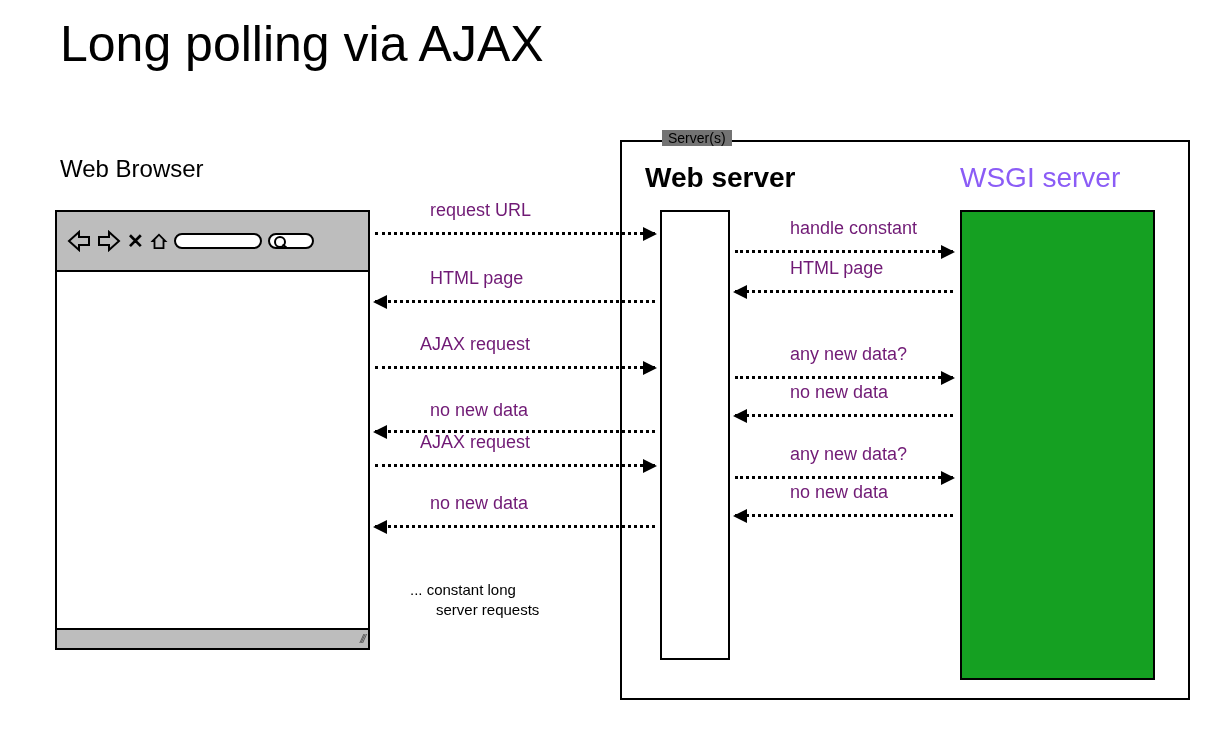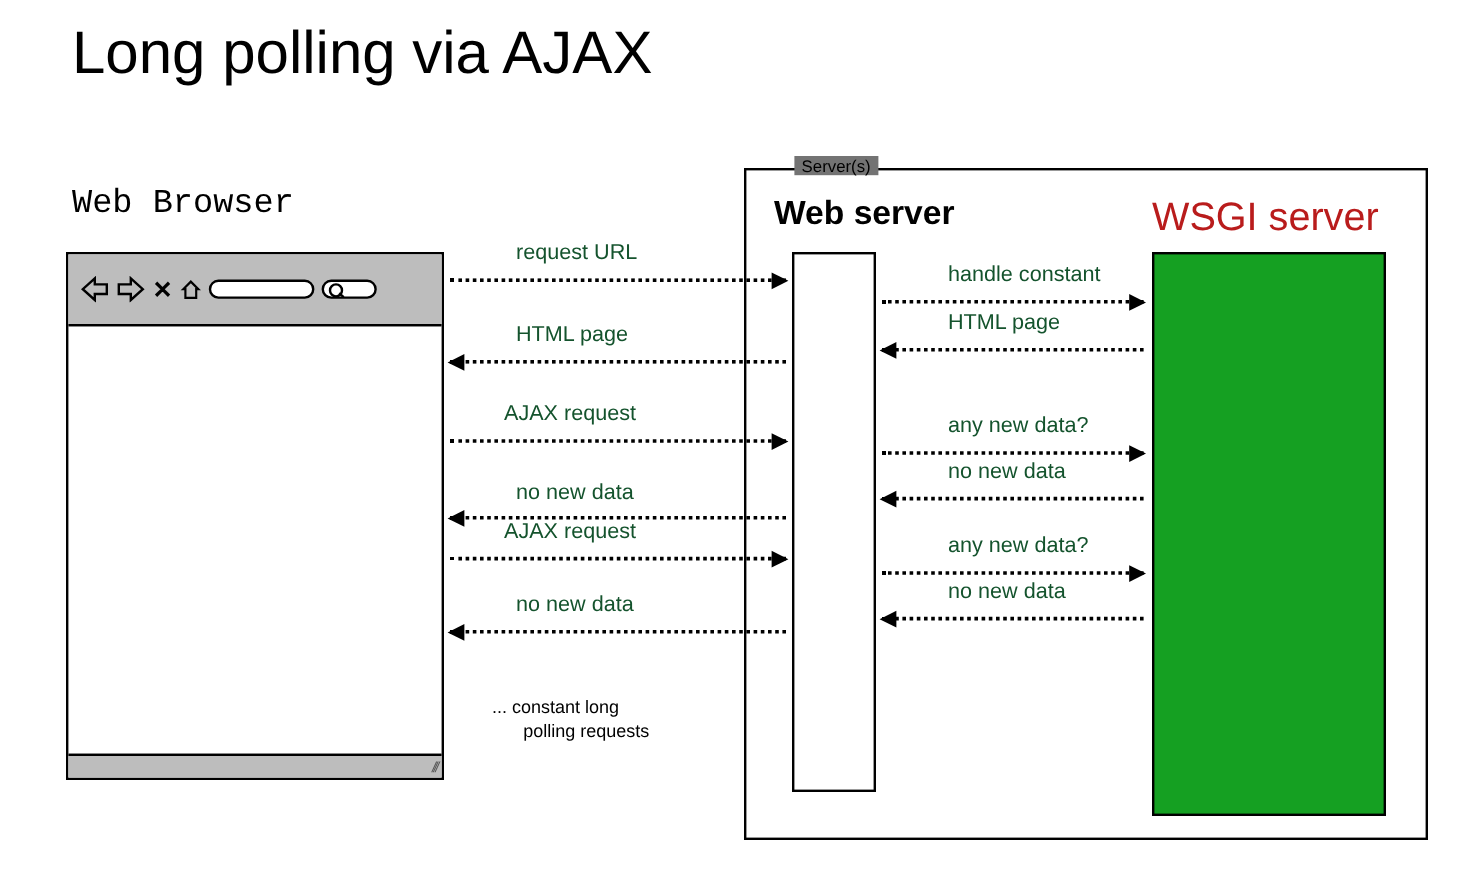--- a/index.html
+++ b/index.html
@@ -18,23 +18,22 @@
     left: 60px;
     top: 15px;
     font-size: 50px;
     font-weight: 400;
     color: #000;
   }
   .browser-label {
     position: absolute;
     left: 60px;
     top: 155px;
-    font-size: 28px;
-    color: #000;
-    font-family: Liberation Mono, monospace;
+    font-size: 24px;
+    color: #000;
   }
   .server-group {
     position: absolute;
     left: 620px;
     top: 140px;
     width: 570px;
     height: 560px;
     border: 2px solid #000;
   }
   .server-group-legend {
@@ -51,22 +50,22 @@
     left: 645px;
     top: 162px;
     font-size: 28px;
     color: #000;
     font-weight: bold;
   }
   .wsgi-label {
     position: absolute;
     left: 960px;
     top: 162px;
-    font-size: 33px;
-    color: #b91c1c;
+    font-size: 28px;
+    color: #8b5cf6;
     text-align: center;
   }
   
   .browser {
     position: absolute;
     left: 55px;
     top: 210px;
     width: 315px;
     height: 440px;
     border: 2px solid #000;
@@ -152,21 +151,21 @@
     top: 210px;
     width: 195px;
     height: 470px;
     background: #15a022;
     border: 2px solid #000;
   }
   
   .msg {
     position: absolute;
     font-size: 18px;
-    color: #14532d;
+    color: #701a75;
     white-space: nowrap;
   }
   .arrow {
     position: absolute;
     height: 0;
     border-top: 3px dotted #000;
   }
   .arrow::after {
     content: "";
     position: absolute;
@@ -239,21 +238,21 @@
 
 <div class="msg" style="left:420px; top:432px">AJAX request</div>
 <div class="arrow left" style="left:375px; top:430px; width:280px"></div>
 <div class="arrow right" style="left:375px; top:464px; width:280px"></div>
 
 <div class="msg" style="left:430px; top:493px">no new data</div>
 <div class="arrow left" style="left:375px; top:525px; width:280px"></div>
 
 <div class="note" style="left:410px; top:580px">
   <span>... constant long</span><br>
-  <span style="padding-left:26px">polling requests</span>
+  <span style="padding-left:26px">server requests</span>
 </div>
 
 <div class="msg" style="left:790px; top:218px">handle constant</div>
 <div class="arrow right" style="left:735px; top:250px; width:218px"></div>
 
 <div class="msg" style="left:790px; top:258px">HTML page</div>
 <div class="arrow left" style="left:735px; top:290px; width:218px"></div>
 
 <div class="msg" style="left:790px; top:344px">any new data?</div>
 <div class="arrow right" style="left:735px; top:376px; width:218px"></div>

